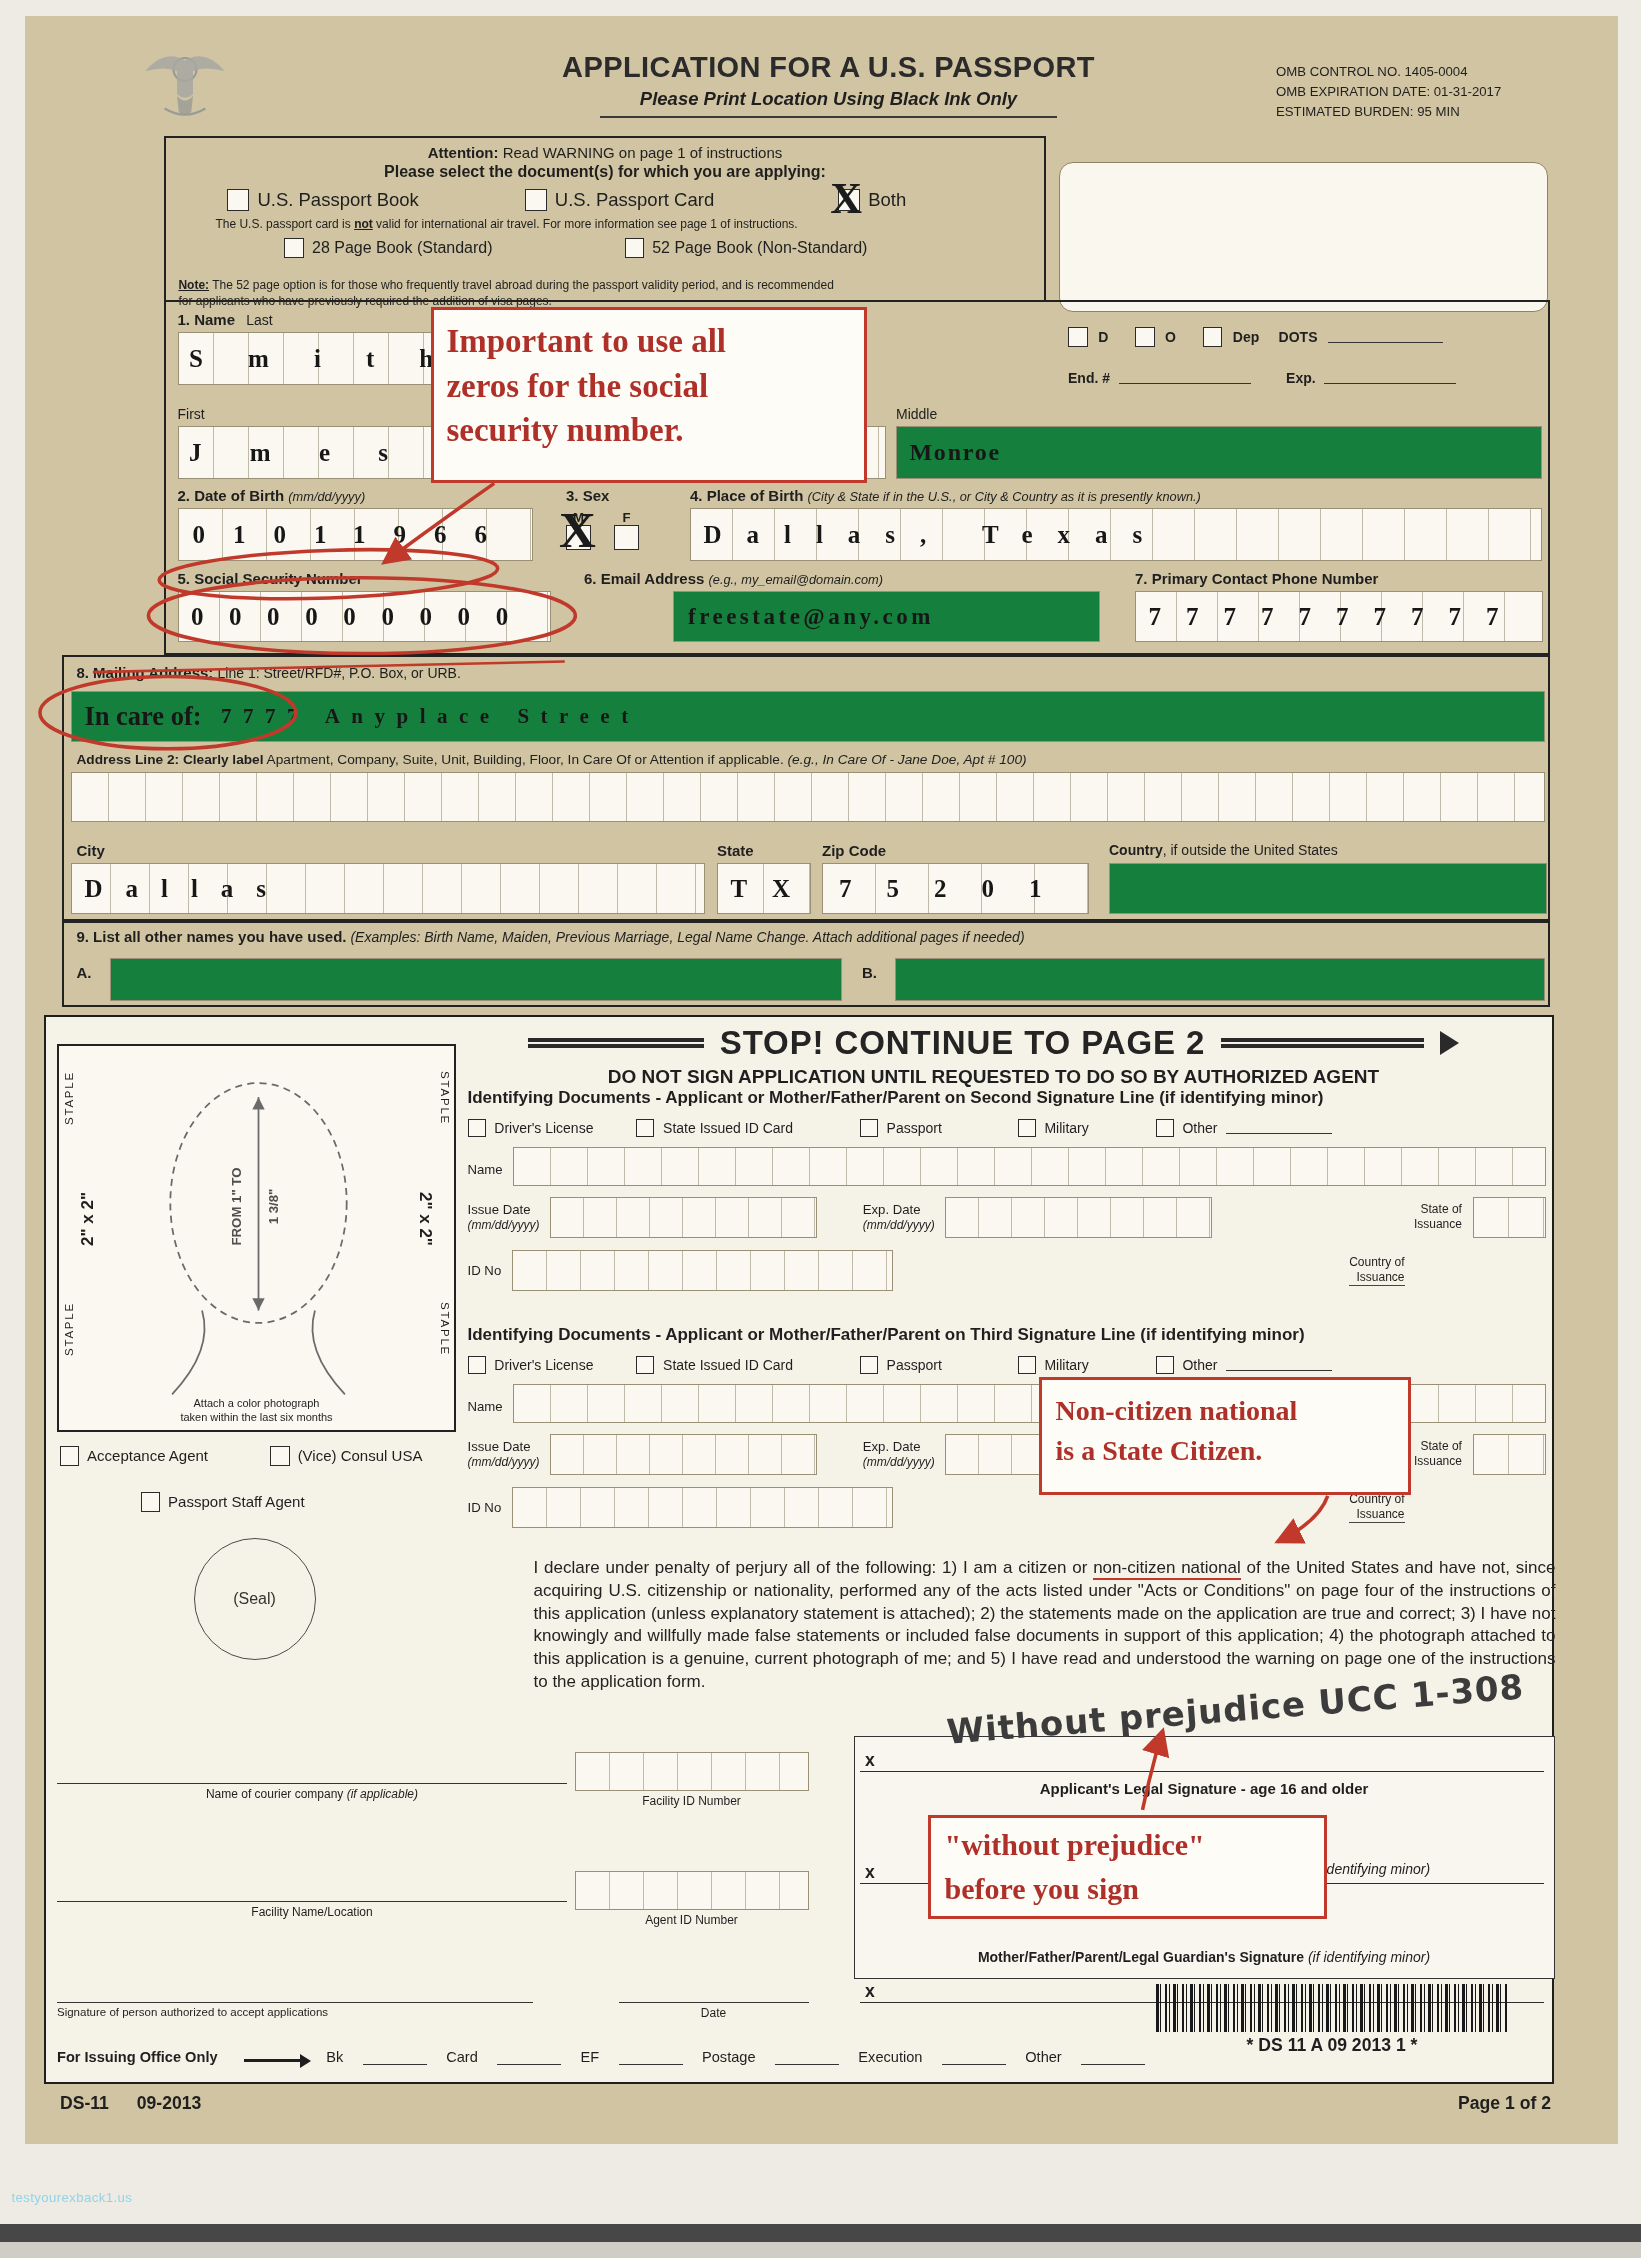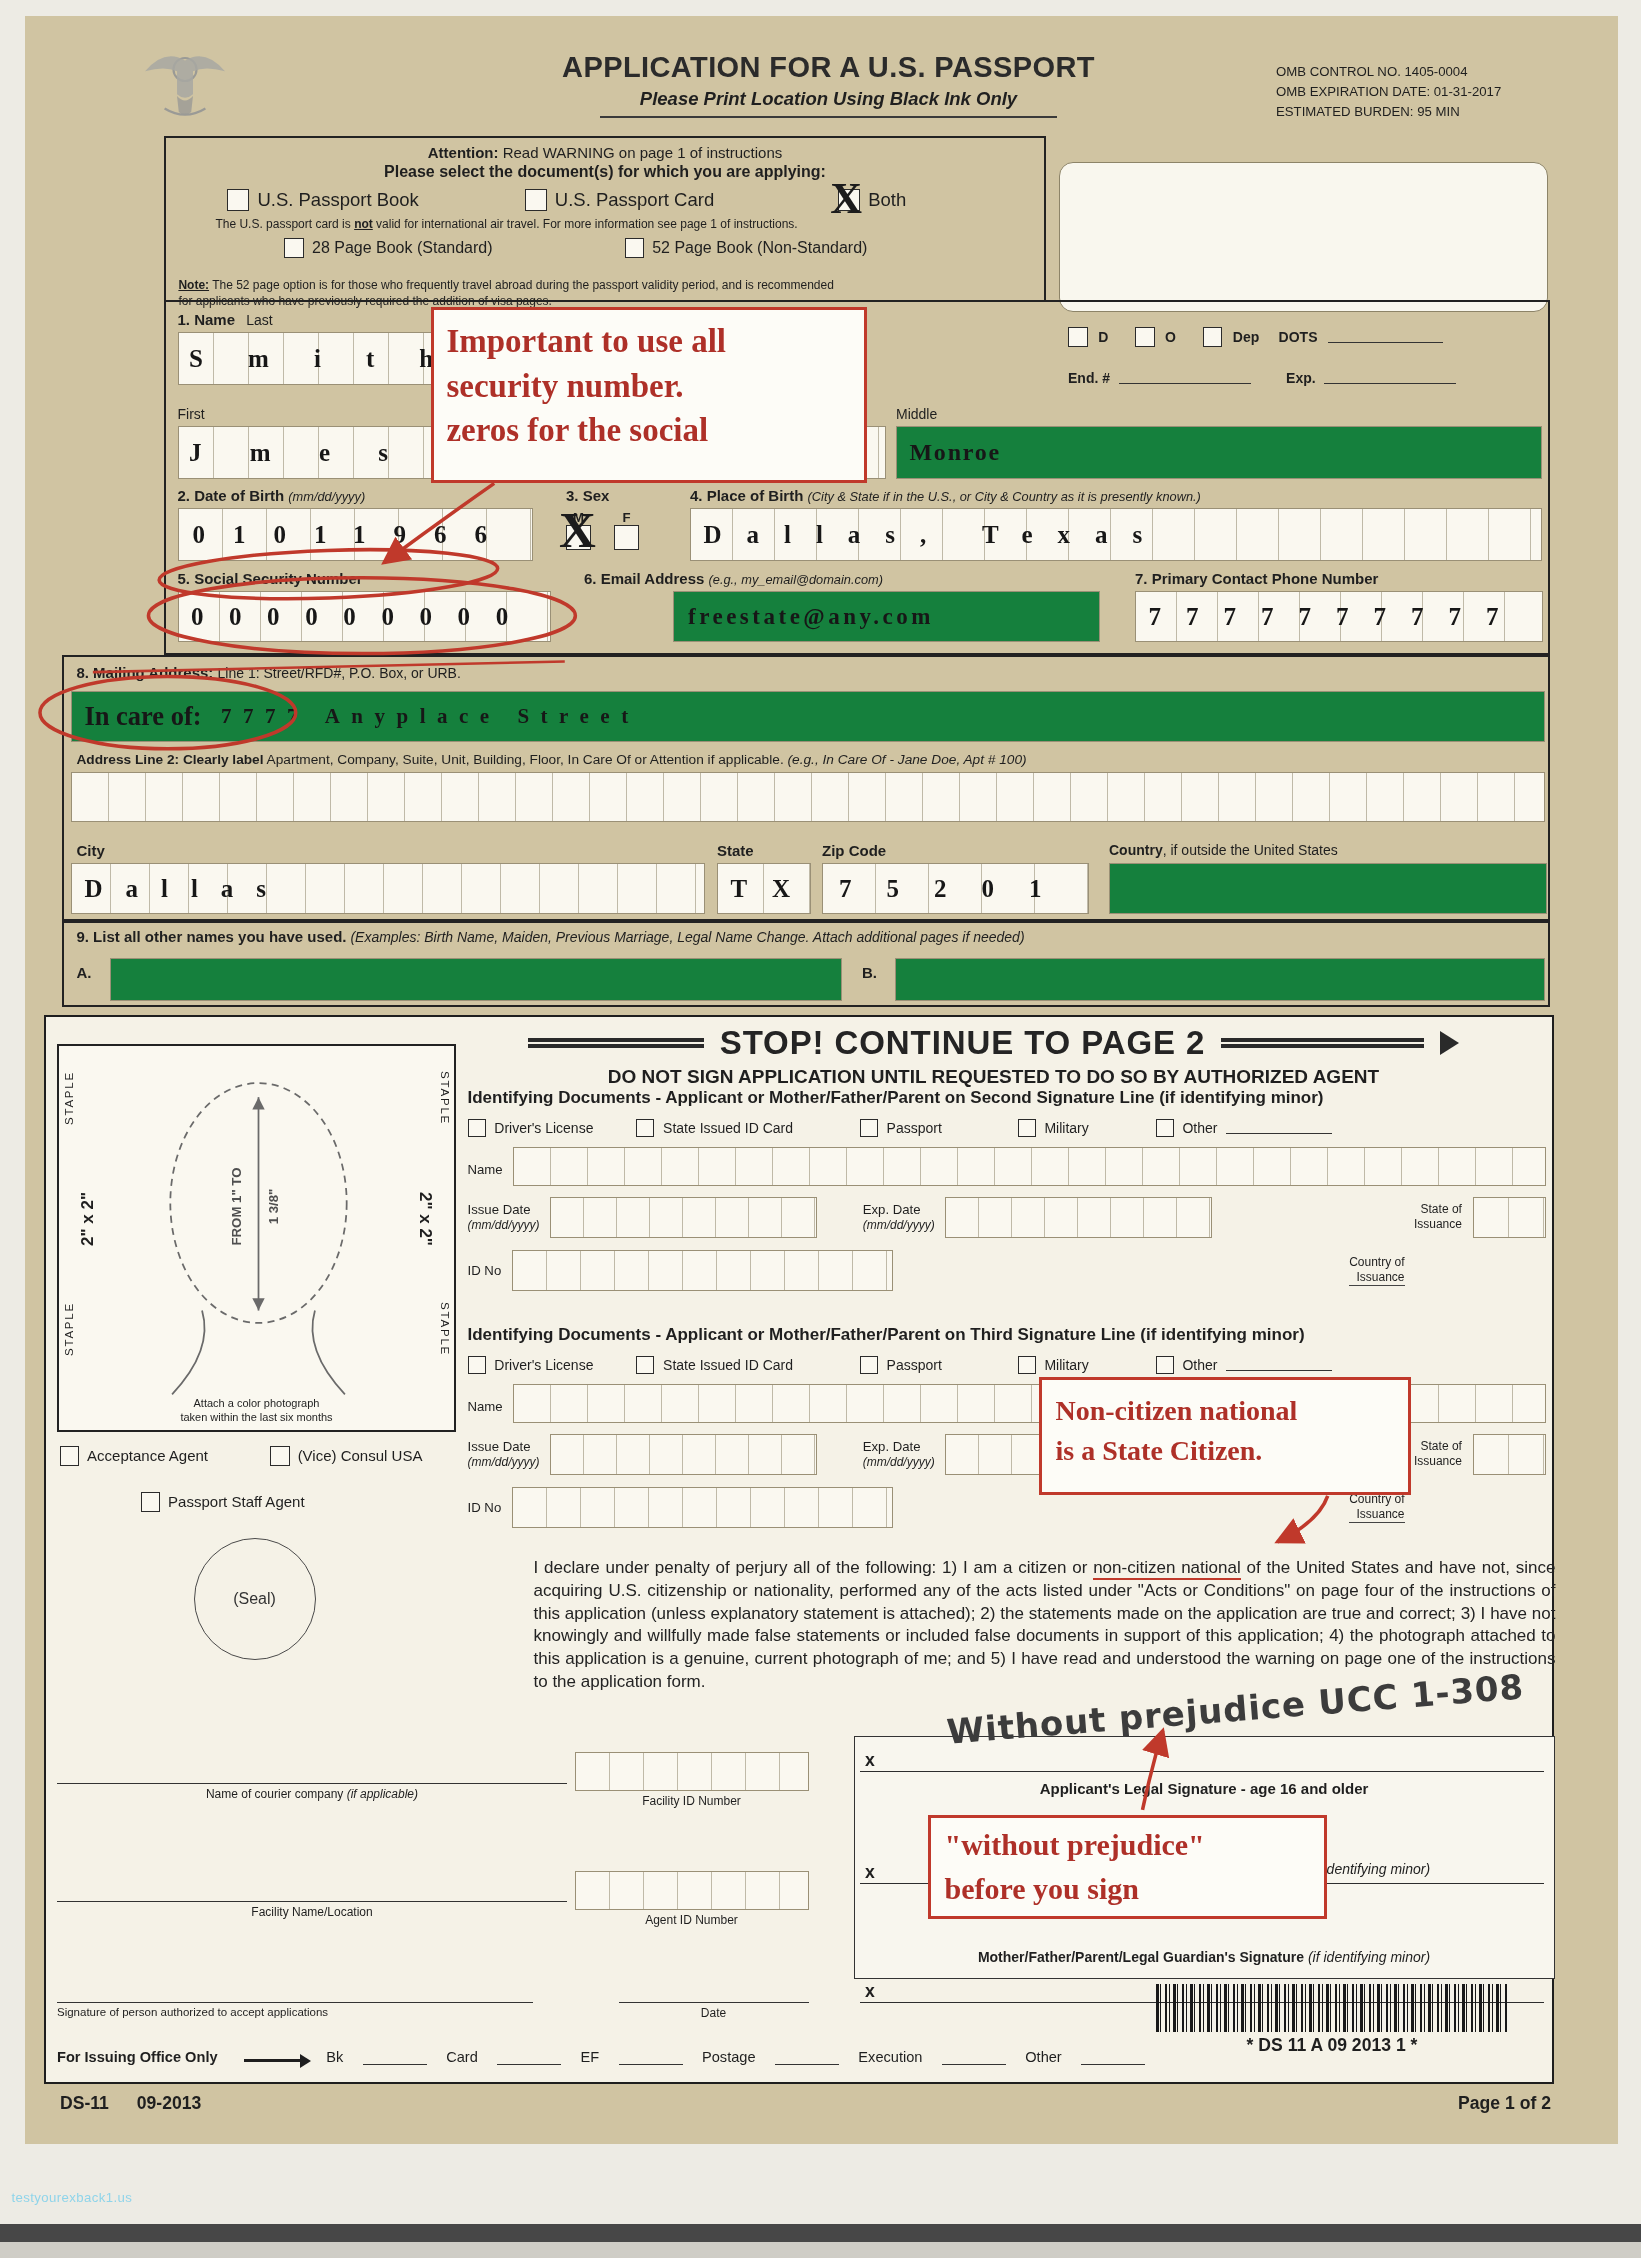--- a/index.html
+++ b/index.html
@@ -119,22 +119,22 @@
       <div class="abs lbl" style="left:11.5px;top:8.8px;">
         <span>1.  Name</span>
         <span style="font-weight:normal;font-size:14px;margin-left:7px;">Last</span>
       </div>
       <div class="strip abs" style="left:11.5px;top:30px;width:491px;height:51px;--cell:35px;">
         <span class="val" style="letter-spacing:19.4px;padding-left:10.6px;">S m i t h</span>
       </div>
 
       <div class="redbox abs" style="left:265px;top:5.3px;width:436px;height:176px;font-size:33px;line-height:1.35;padding-top:8.8px;text-align:left;padding-left:12.4px;">
         <div>Important to use all</div>
+        <div>zeros for the social</div>
         <div>security number.</div>
-        <div>zeros for the social</div>
       </div>
 
       <div class="abs" style="left:902px;top:25px;width:476px;">
         <div style="display:flex;align-items:center;gap:10.6px;font-size:14px;font-weight:bold;">
           <span class="cb"></span>
           <span>D</span>
           <span class="cb" style="margin-left:16px;"></span>
           <span>O</span>
           <span class="cb" style="margin-left:16px;"></span>
           <span>Dep</span>

